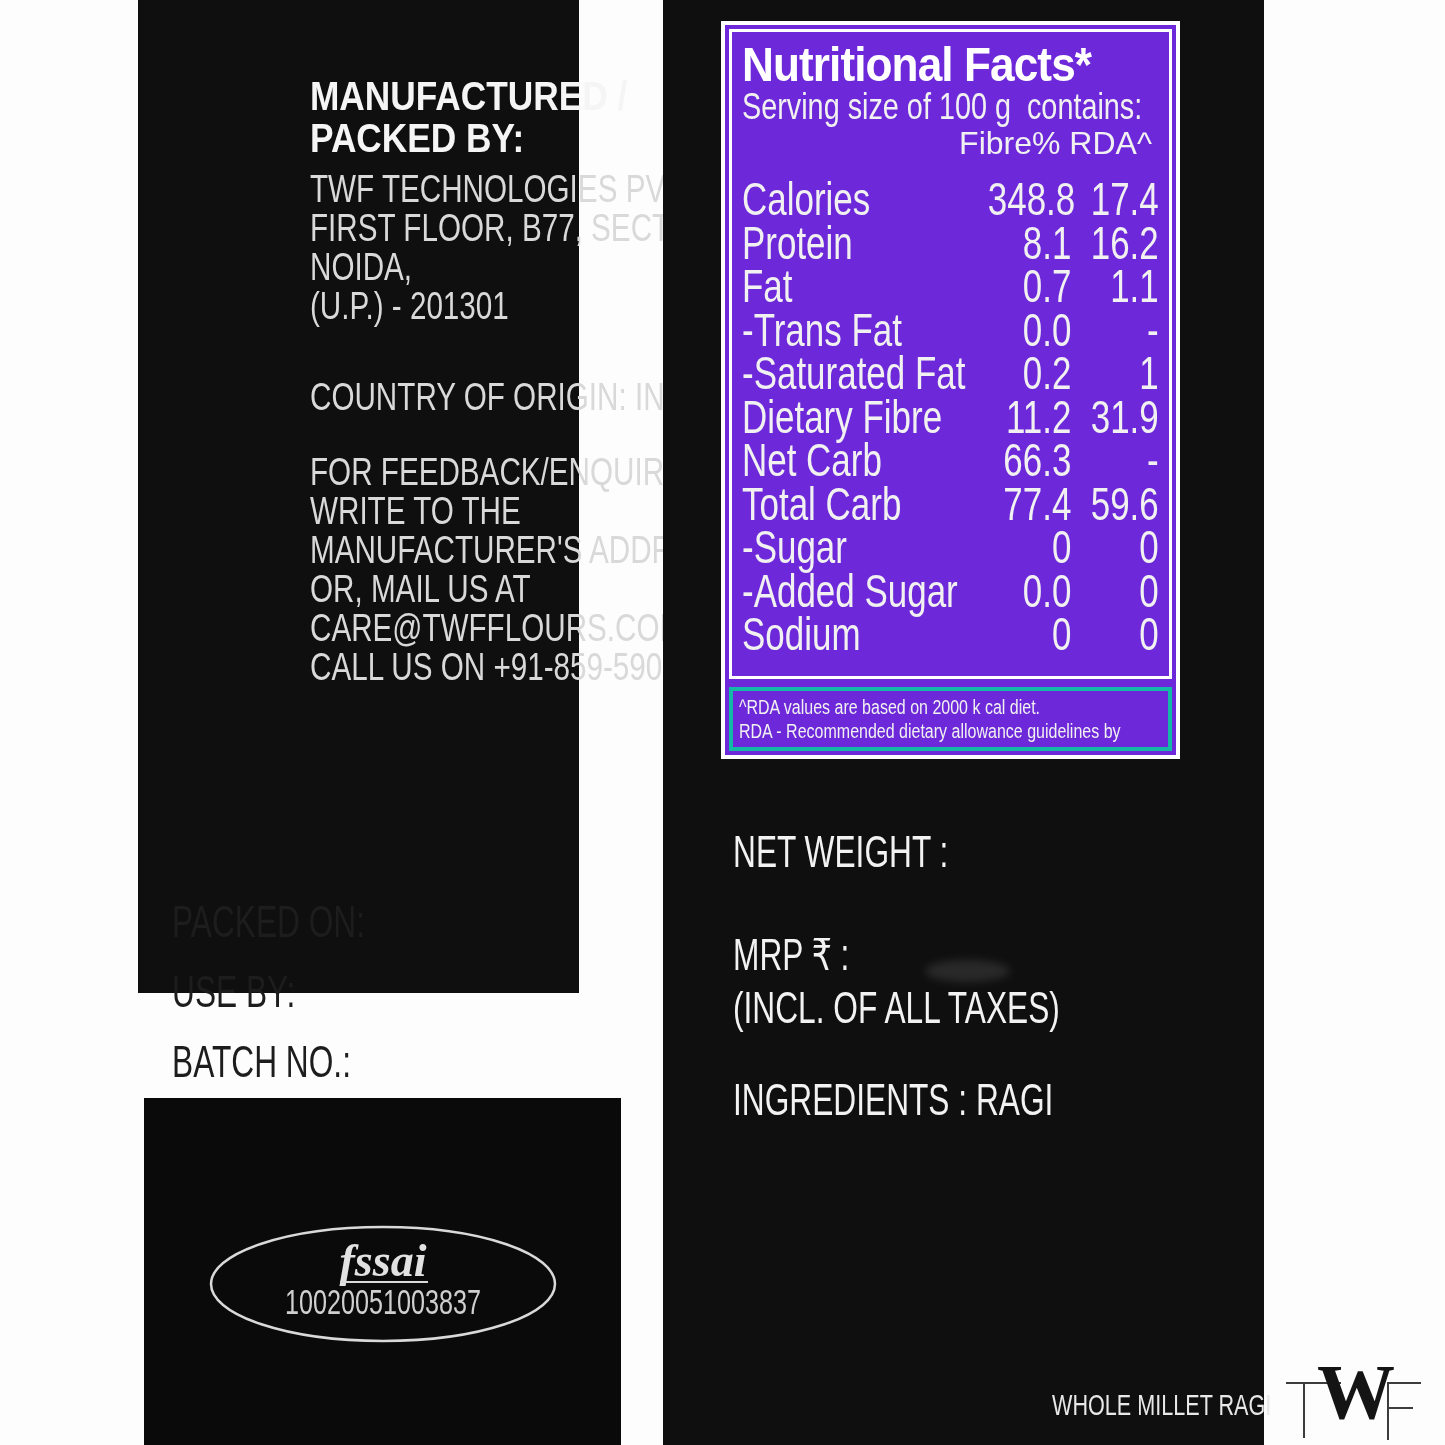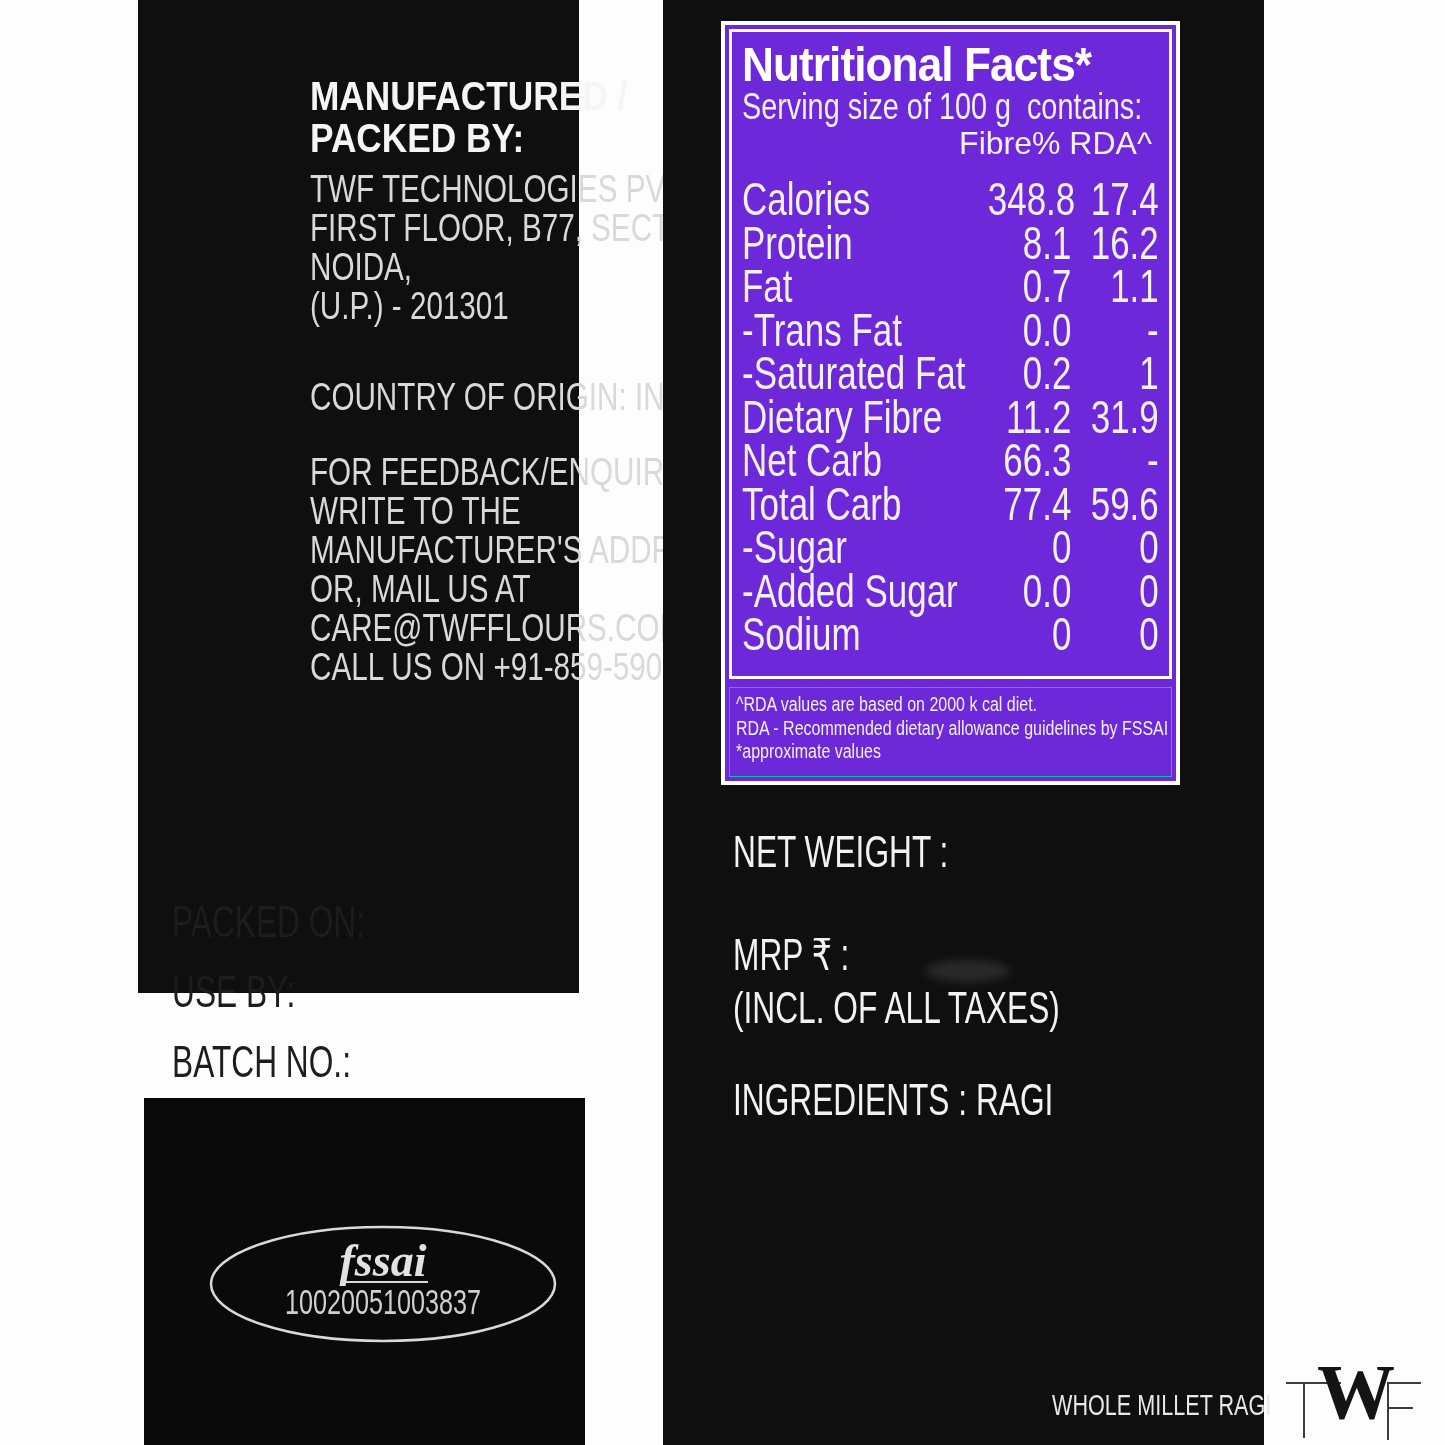--- a/index.html
+++ b/index.html
@@ -1,20 +1,20 @@
 <!DOCTYPE html>
 <html><head>
 <meta charset="utf-8">
 <style>
   html,body{margin:0;padding:0;background:#fff;}
   .canvas{position:relative;width:1445px;height:1445px;background:#fdfdfd;overflow:hidden;
           font-family:"Liberation Sans","DejaVu Sans",sans-serif;}
   .panel{position:absolute;background:#0f0f0f;}
   .left-panel{left:138px;top:0;width:441px;height:993px;}
-  .fssai-panel{left:144px;top:1098px;width:441px;height:347px;background:#0a0a0a;}
+  .fssai-panel{left:144px;top:1098px;width:441px;height:347px;background:#0a0a0a;padding-left:36px;}
   .right-panel{left:663px;top:0;width:601px;height:1445px;}
 
   
   .blk{position:absolute;white-space:nowrap;}
   .cx86{transform:scaleX(0.86);transform-origin:0 0;}
   .cx78{transform:scaleX(0.78);transform-origin:0 0;}
   .cx72{transform:scaleX(0.72);transform-origin:0 0;}
 
   .mfg-heading{left:172px;top:75px;font-size:41px;line-height:42px;font-weight:bold;
                color:#f5f5f5;letter-spacing:0;}
@@ -34,21 +34,21 @@
   .nutri-serving{font-size:36px;line-height:30px;color:#f1f1f1;}
   .nutri-serving span{display:inline-block;transform:scaleX(0.80);transform-origin:0 50%;white-space:pre;}
   .nutri-header{display:flex;justify-content:flex-end;font-size:32px;line-height:34px;
                 color:#f1f1f1;margin-top:4px;}
   .nutri-header .rda{width:127px;text-align:left;}
   .nutri-rows{width:131.5%;transform:scaleX(0.76);transform-origin:0 0;margin-top:18px;}
   .nrow{display:flex;font-size:46px;line-height:43.5px;color:#f1f1f1;}
   .nl{flex:1;text-align:left;white-space:nowrap;}
   .ng{width:110px;text-align:right;}
   .nr{width:115px;text-align:right;}
-  .nutri-foot{box-sizing:border-box;border:1px solid #14b8a6;margin-top:8px;height:90px;
+  .nutri-foot{box-sizing:border-box;border:4px solid #14b8a6;margin-top:8px;height:64px;
               padding:5px 0 0 6px;overflow:hidden;}
   .foot-lines{width:125%;transform:scaleX(0.80);transform-origin:0 0;
               font-size:20px;line-height:23.5px;color:#f1f1f1;}
 
   .rp-line{position:absolute;left:70px;font-size:44px;line-height:48px;color:#f2f2f2;
            white-space:nowrap;}
   .mrp-block{position:absolute;left:70px;top:928px;font-size:44px;line-height:53px;
              color:#f2f2f2;white-space:nowrap;}
   .smudge{position:absolute;left:262px;top:960px;width:85px;height:22px;background:#4a4a4a;
           opacity:.45;filter:blur(4px);border-radius:50%;}

